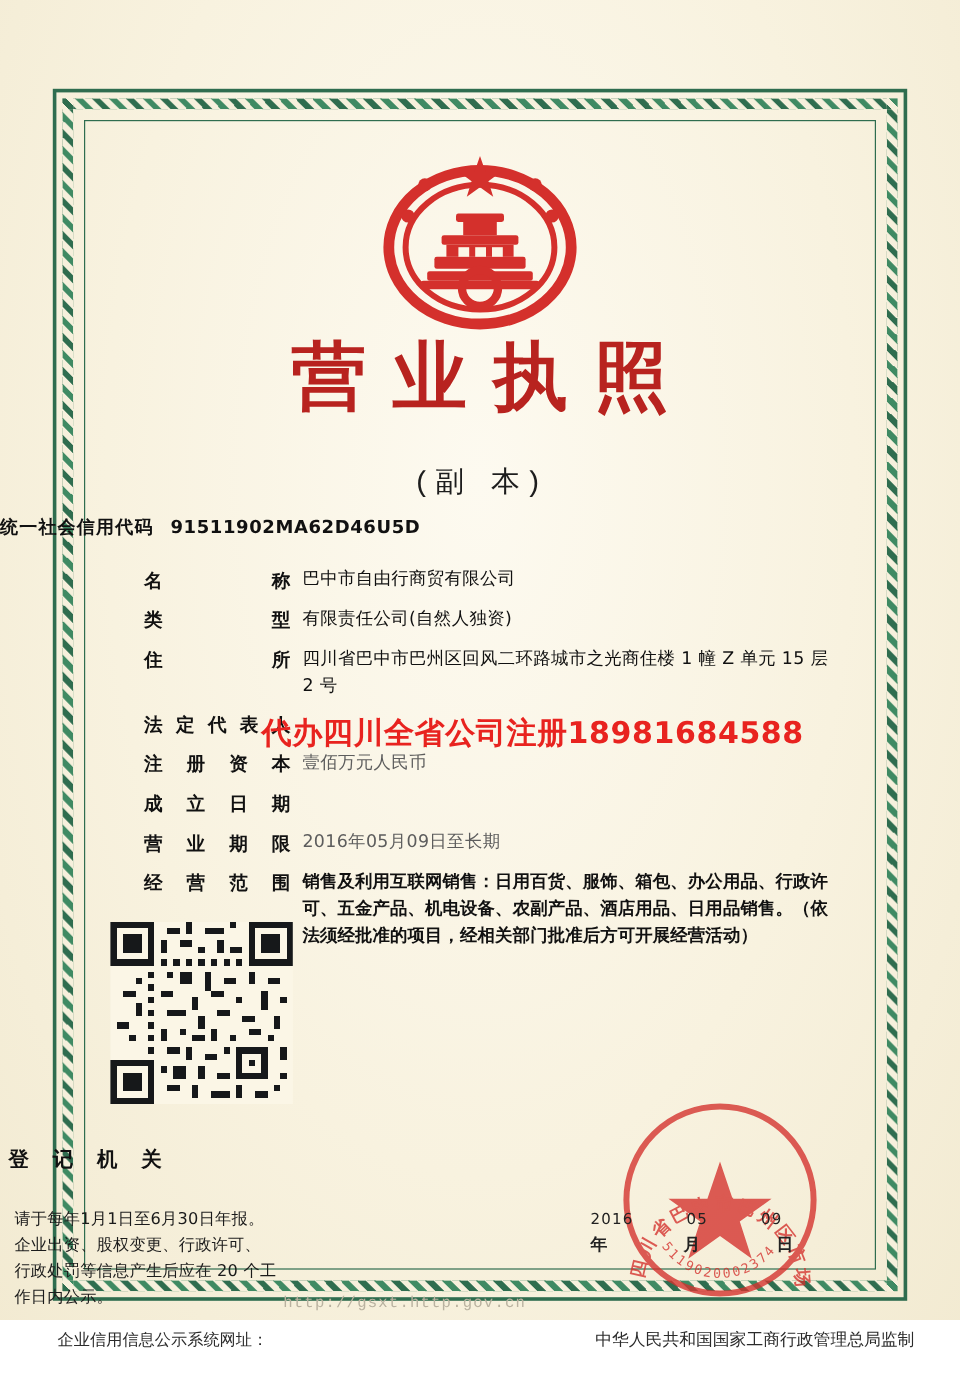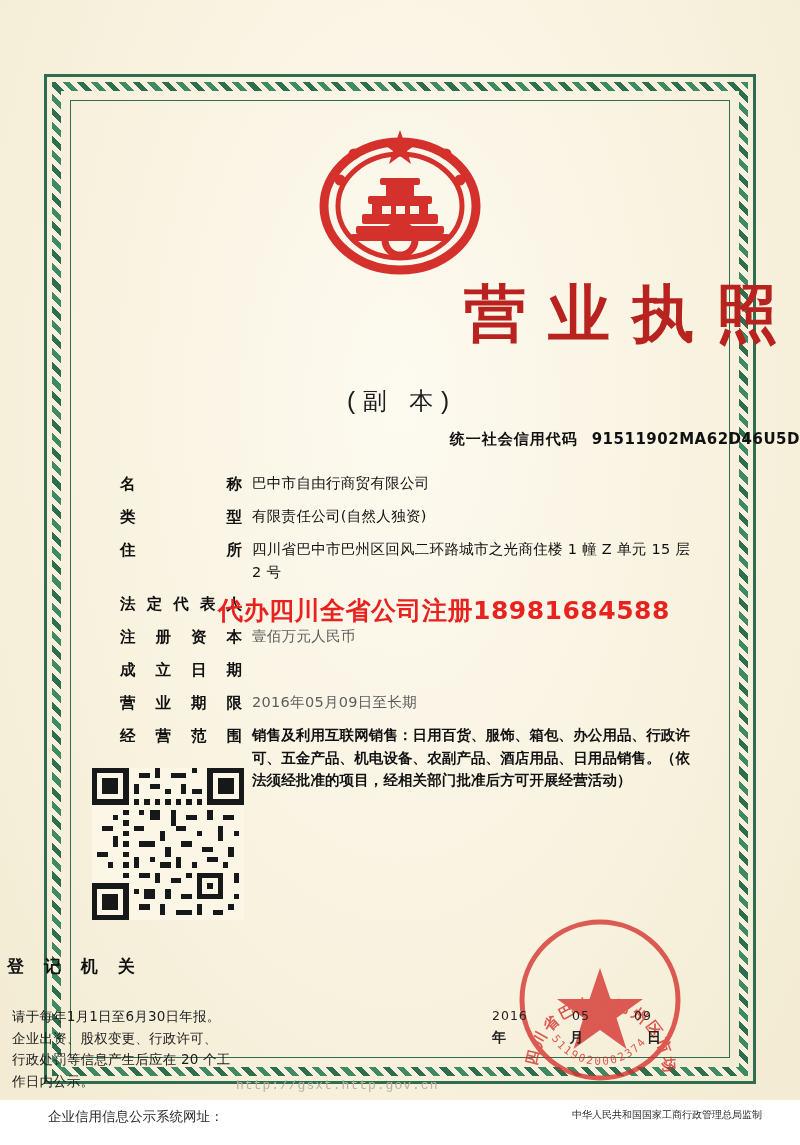--- a/index.html
+++ b/index.html
@@ -63,21 +63,21 @@
     transform: translateX(-50%);
     width: 180px;
     height: 170px;
   }
 
   
   #title-main {
     position: absolute;
     top: 280px;
     left: 0; width: 100%;
-    text-align: right;
+    text-align: center;
     font-family: "DejaVu Sans", "Liberation Sans", sans-serif;
     font-weight: bold;
     font-size: 62px;
     letter-spacing: 22px;
     text-indent: 22px;
     color: #b8231f;
     line-height: 1.1;
   }
   #title-sub {
     position: absolute;
@@ -86,21 +86,21 @@
     text-align: center;
     font-family: Liberation Mono, monospace;
     font-size: 24px;
     letter-spacing: 4px;
     color: #1d1d1d;
   }
   #credit-code {
     position: absolute;
     top: 430px;
     left: 0; width: 100%;
-    text-align: right;
+    text-align: left;
     font-family: "DejaVu Sans", "Liberation Sans", sans-serif;
     font-weight: bold;
     font-size: 15px;
     letter-spacing: 1px;
     color: #111;
   }
   #credit-code .code-val { margin-left: 14px; letter-spacing: 0.5px; }
 
   
   #fields {
@@ -248,21 +248,21 @@
     top: 1108px;
     font-family: "DejaVu Sans", "Liberation Sans", sans-serif;
     font-size: 13.5px;
     color: #2b2b2b;
   }
   #footer-right {
     position: absolute;
     right: 38px;
     top: 1108px;
     font-family: "DejaVu Sans", "Liberation Sans", sans-serif;
-    font-size: 10px;
+    font-size: 14px;
     color: #2b2b2b;
   }
 </style>
 </head>
 <body>
 
 <div id="certificate">
 
   <div id="frame-outer"></div>
   <div id="frame-mid"></div>

